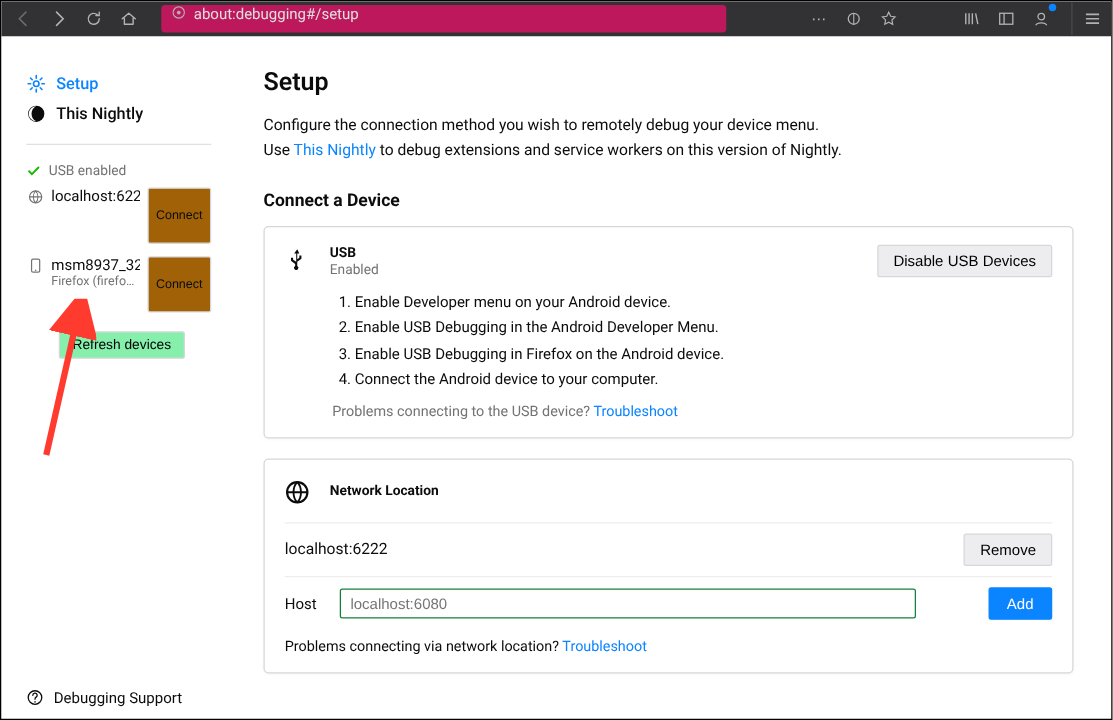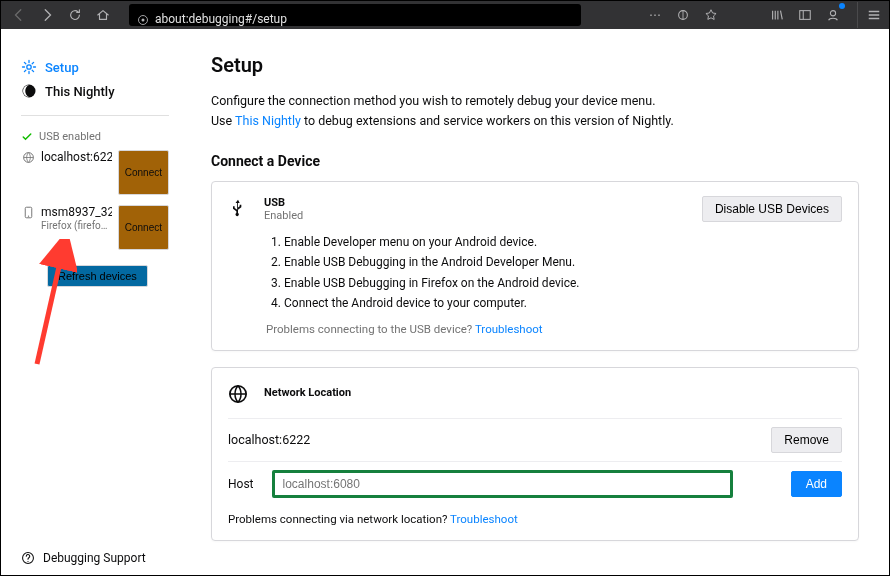--- a/index.html
+++ b/index.html
@@ -1,42 +1,42 @@
 <!DOCTYPE html>
 <html><head>
 <meta charset="utf-8">
 <style>
   * { box-sizing: border-box; margin: 0; padding: 0; }
   body { font-family: -apple-system, BlinkMacSystemFont, "Segoe UI", Roboto, sans-serif; font-size: 12px; background: #fff; color: #0c0c0d; width: 890px; height: 576px; overflow: hidden; border:1px solid #000;}
   
   .topbar { background: #323234; height: 28px; display: flex; align-items: center; padding: 0 6px; gap: 4px; }
   .topbar .navbtn { width: 24px; height: 24px; display: flex; align-items: center; justify-content: center; color: #b1b1b3; }
   .topbar .navbtn.disabled { color: #6a6a6b; }
-  .urlbar { flex: 1; background: #000000; height: 22px; border-radius: 3px; margin: 0 60px 0 10px; display: flex; align-items: flex-end; padding: 0 8px; color: #b1b1b3; font-size: 12px; }
+  .urlbar { flex: 1; background: #be185d; height: 22px; border-radius: 3px; margin: 0 60px 0 10px; display: flex; align-items: flex-start; padding: 0 8px; color: #b1b1b3; font-size: 12px; }
   .urlbar .url-text { color: #e0e0e0; margin-left: 6px; }
   .rightgroup { display:flex; align-items:center; gap:8px; color:#b1b1b3; margin-left:auto; }
   .rightgroup .iconbtn { width:20px;height:20px;display:flex;align-items:center;justify-content:center;}
   .hamburger { width:26px;height:26px;display:flex;align-items:center;justify-content:center;color:#b1b1b3; border-left:1px solid #4a4a4c; margin-left:6px; padding-left:6px;}
   
   .app { display:flex; height: calc(576px - 28px); }
   .sidebar { width: 180px; padding: 26px 12px 12px 20px; position: relative; }
   .sidebar-item { display:flex; align-items:center; gap:8px; padding:4px 0; font-size:13px; }
   .sidebar-item .icon { width:16px; display:flex; justify-content:center; }
   .setup-item { color:#0a84ff; font-weight:500; }
   .nightly-item { font-weight:500; color:#0c0c0d; }
   .sidebar hr { border:none; border-top:1px solid #e0e0e0; margin:12px 0; }
   .usb-status { color:#737373; font-size:11px; display:flex; align-items:center; gap:6px; padding:2px 0;}
   .check { color:#12bc00; }
   .device-row { display:flex; align-items:flex-start; gap:6px; padding:5px 0; }
   .device-row .icon { color:#737373; width:14px; display:flex; justify-content:center; padding-top:1px;}
   .device-row .label { flex:1; color:#737373; font-size:11.5px; line-height:1.2; overflow:hidden; }
   .device-row .label .name { color:#0c0c0d; font-size:12px;}
   .device-row .sub { color:#737373; font-size:10px; white-space:nowrap; overflow:hidden; text-overflow:ellipsis; display:block; max-width:90px;}
   .btn-small { background:#a16207; border:1px solid #d7d7db; border-radius:2px; font-size:10px; padding:16px 6px; color:#0c0c0d; cursor:pointer; }
-  .btn-refresh { background:#0369a1; border:1px solid #d7d7db; border-radius:2px; font-size:11px; padding:4px 10px; margin-top:10px; margin-left:26px; cursor:pointer;}
+  .btn-refresh { background:#86efac; border:1px solid #d7d7db; border-radius:2px; font-size:11px; padding:4px 10px; margin-top:10px; margin-left:26px; cursor:pointer;}
   .arrow-annotation { position:absolute; left:16px; top:210px; pointer-events:none; }
   
   .content { flex:1; padding: 24px 30px; overflow:auto; }
   h1 { font-size:20px; font-weight:600; margin-bottom:14px; }
   .intro { font-size:12.5px; line-height:1.6; color:#0c0c0d; }
   .intro a { color:#0a84ff; text-decoration:none; }
   h2 { font-size:14px; font-weight:700; margin-top:22px; margin-bottom:12px; }
   .card { border:1px solid #d7d7db; border-radius:4px; padding:14px 16px; margin-bottom:16px; background:#fff; box-shadow:0 1px 2px rgba(0,0,0,0.03);}
   .card-head { display:flex; align-items:flex-start; gap:14px; }
   .card-head .icon { width:22px; padding-top:2px;}
@@ -47,21 +47,21 @@
   .btn-primary { background:#0a84ff; color:#fff; border:1px solid #0a84ff; font-size:12px; padding:5px 14px; border-radius:2px; cursor:pointer;margin-left:40px;}
   .usb-steps { margin:10px 0 8px 38px; font-size:12px; line-height:1.7; }
   .usb-steps ol { padding-left:18px; }
   .footnote { font-size:11.5px; color:#737373; margin-left:38px;}
   .footnote a, .footnote2 a { color:#0a84ff; text-decoration:none; }
   .network-row { display:flex; align-items:center; gap:10px; padding:8px 0; border-top:1px solid #ededf0; margin-top:10px;}
   .network-row:first-of-type { border-top:none; }
   .network-host-label { font-size:12.5px; flex:1; }
   .network-add-row { display:flex; align-items:center; gap:18px; padding:8px 0; border-top:1px solid #ededf0;}
   .network-add-row label { font-size:12px; color:#0c0c0d;}
-  .network-add-row input { flex:1; border:3px solid #15803d; border-radius:2px; padding:4px 8px; font-size:12px; color:#737373;}
+  .network-add-row input { flex:1; border:1px solid #15803d; border-radius:2px; padding:4px 8px; font-size:12px; color:#737373;}
   .footnote2 { font-size:11.5px; color:#0c0c0d; margin-top:6px; }
   
   .bottom-support { position:absolute; bottom:12px; left:20px; display:flex; align-items:center; gap:8px; color:#0c0c0d; font-size:12px;}
   svg { display:block; }
 </style>
 </head>
 <body>
 
 <div class="topbar">
   <div class="navbtn disabled">

